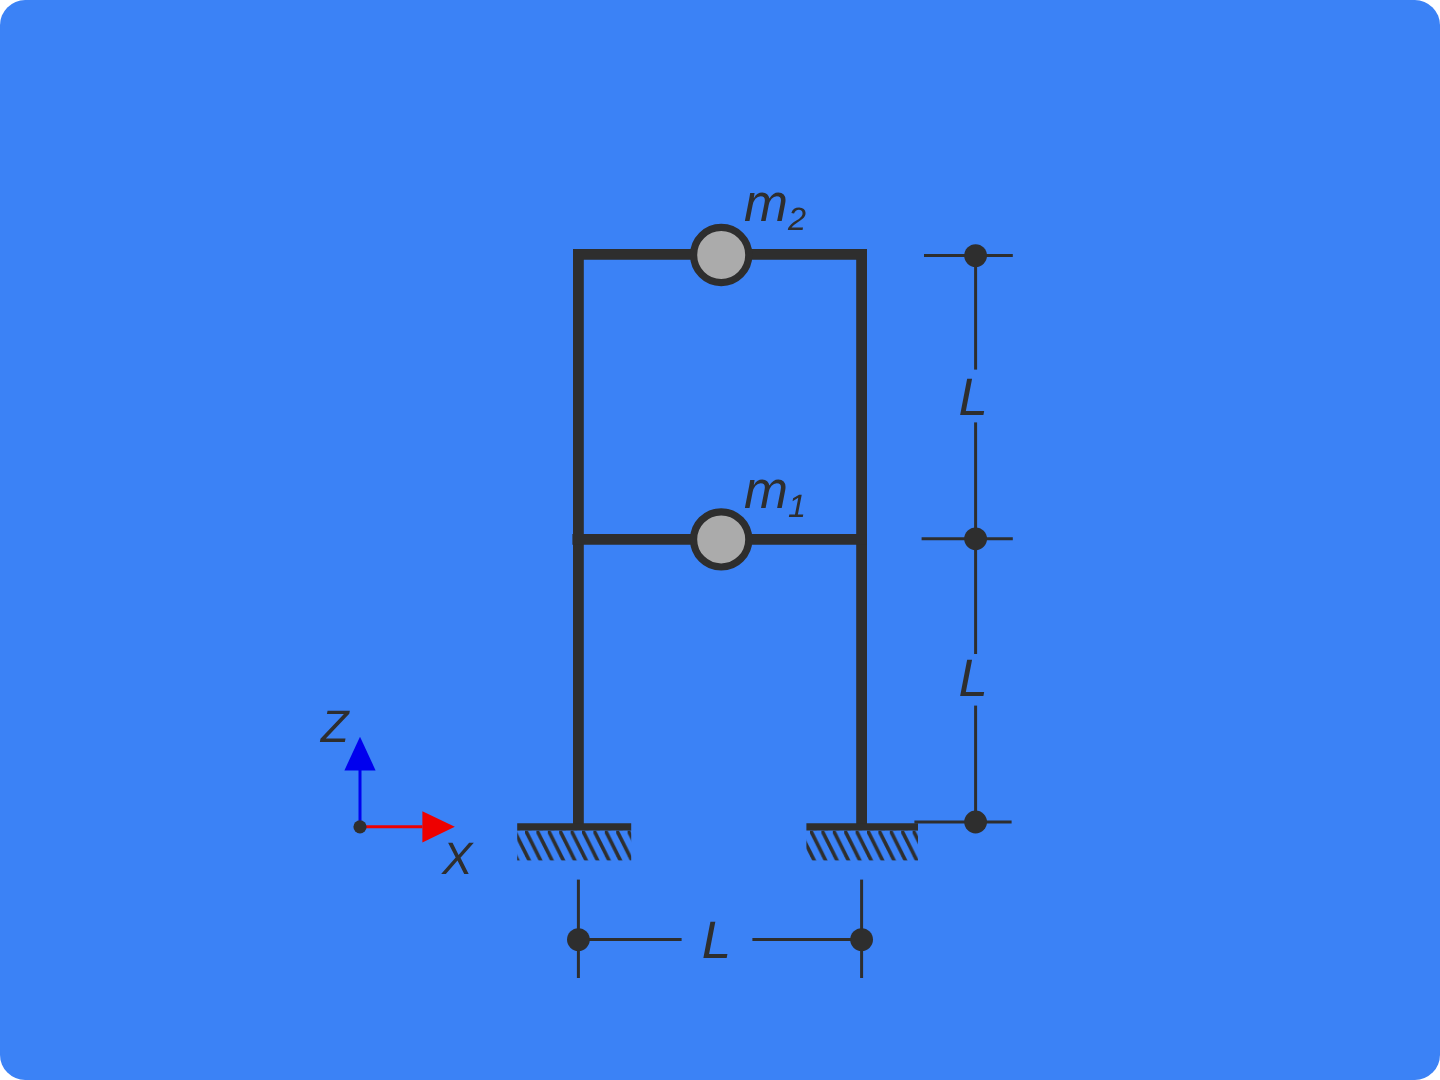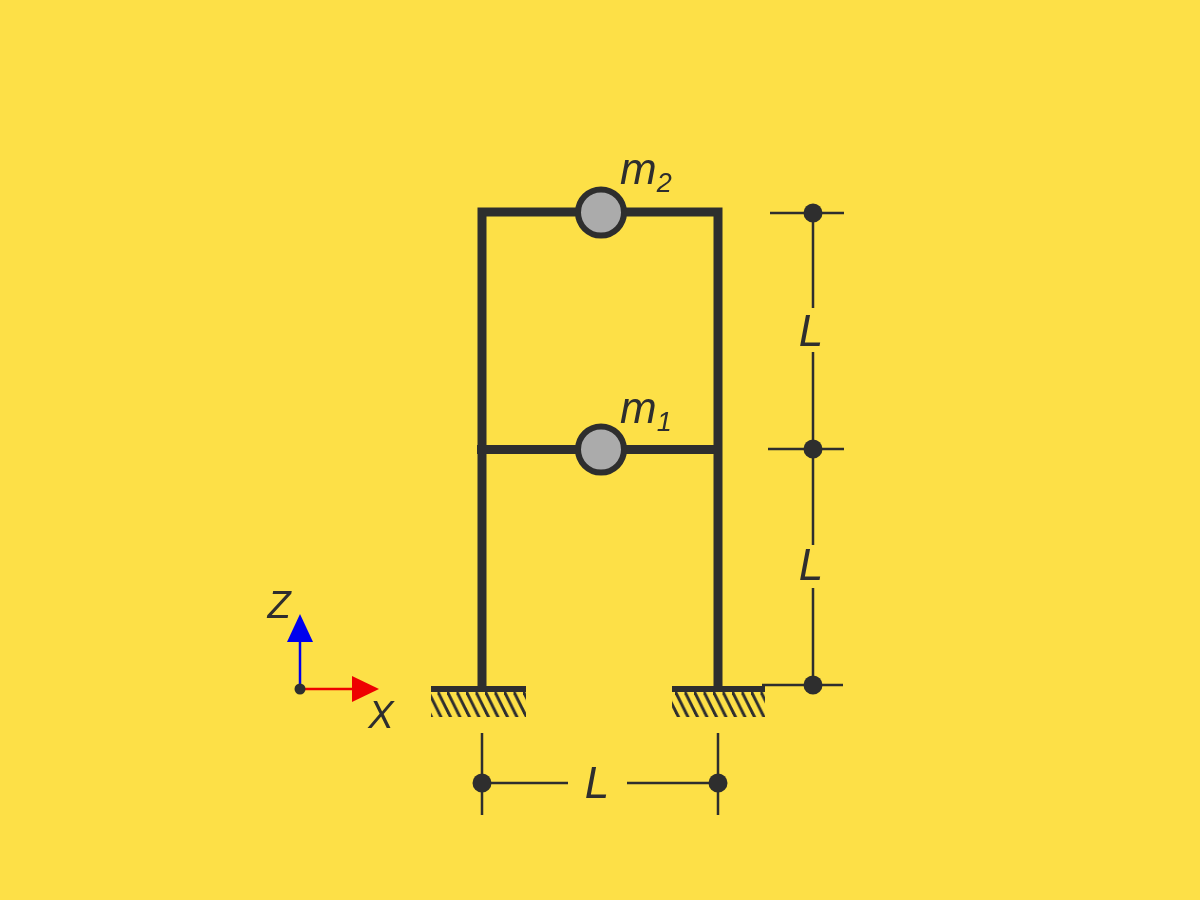--- a/index.html
+++ b/index.html
@@ -1,22 +1,23 @@
 <!DOCTYPE html>
 <html><head>
 <meta charset="utf-8">
 <style>
   html, body { margin: 0; padding: 0; background: #ffffff; }
   .stage {
     position: relative;
     width: 1200px;
     height: 900px;
-    background: #fde047;
+    background: #3b82f6;
     font-family: "Liberation Sans", sans-serif;
     overflow: hidden;
+    border-radius: 21px;
   }
   svg { display: block; }
 
   .member      { fill: none; stroke: #2e2e2e; stroke-width: 9; stroke-linejoin: miter; }
   .ground-line { stroke: #2e2e2e; stroke-width: 6; }
   .hatch-line  { stroke: #2e2e2e; stroke-width: 3; }
   .mass-circle { fill: #ababab; stroke: #2e2e2e; stroke-width: 6; }
   .dim         { stroke: #2e2e2e; stroke-width: 2.5; fill: none; }
   .dot         { fill: #2e2e2e; stroke: none; }
 

